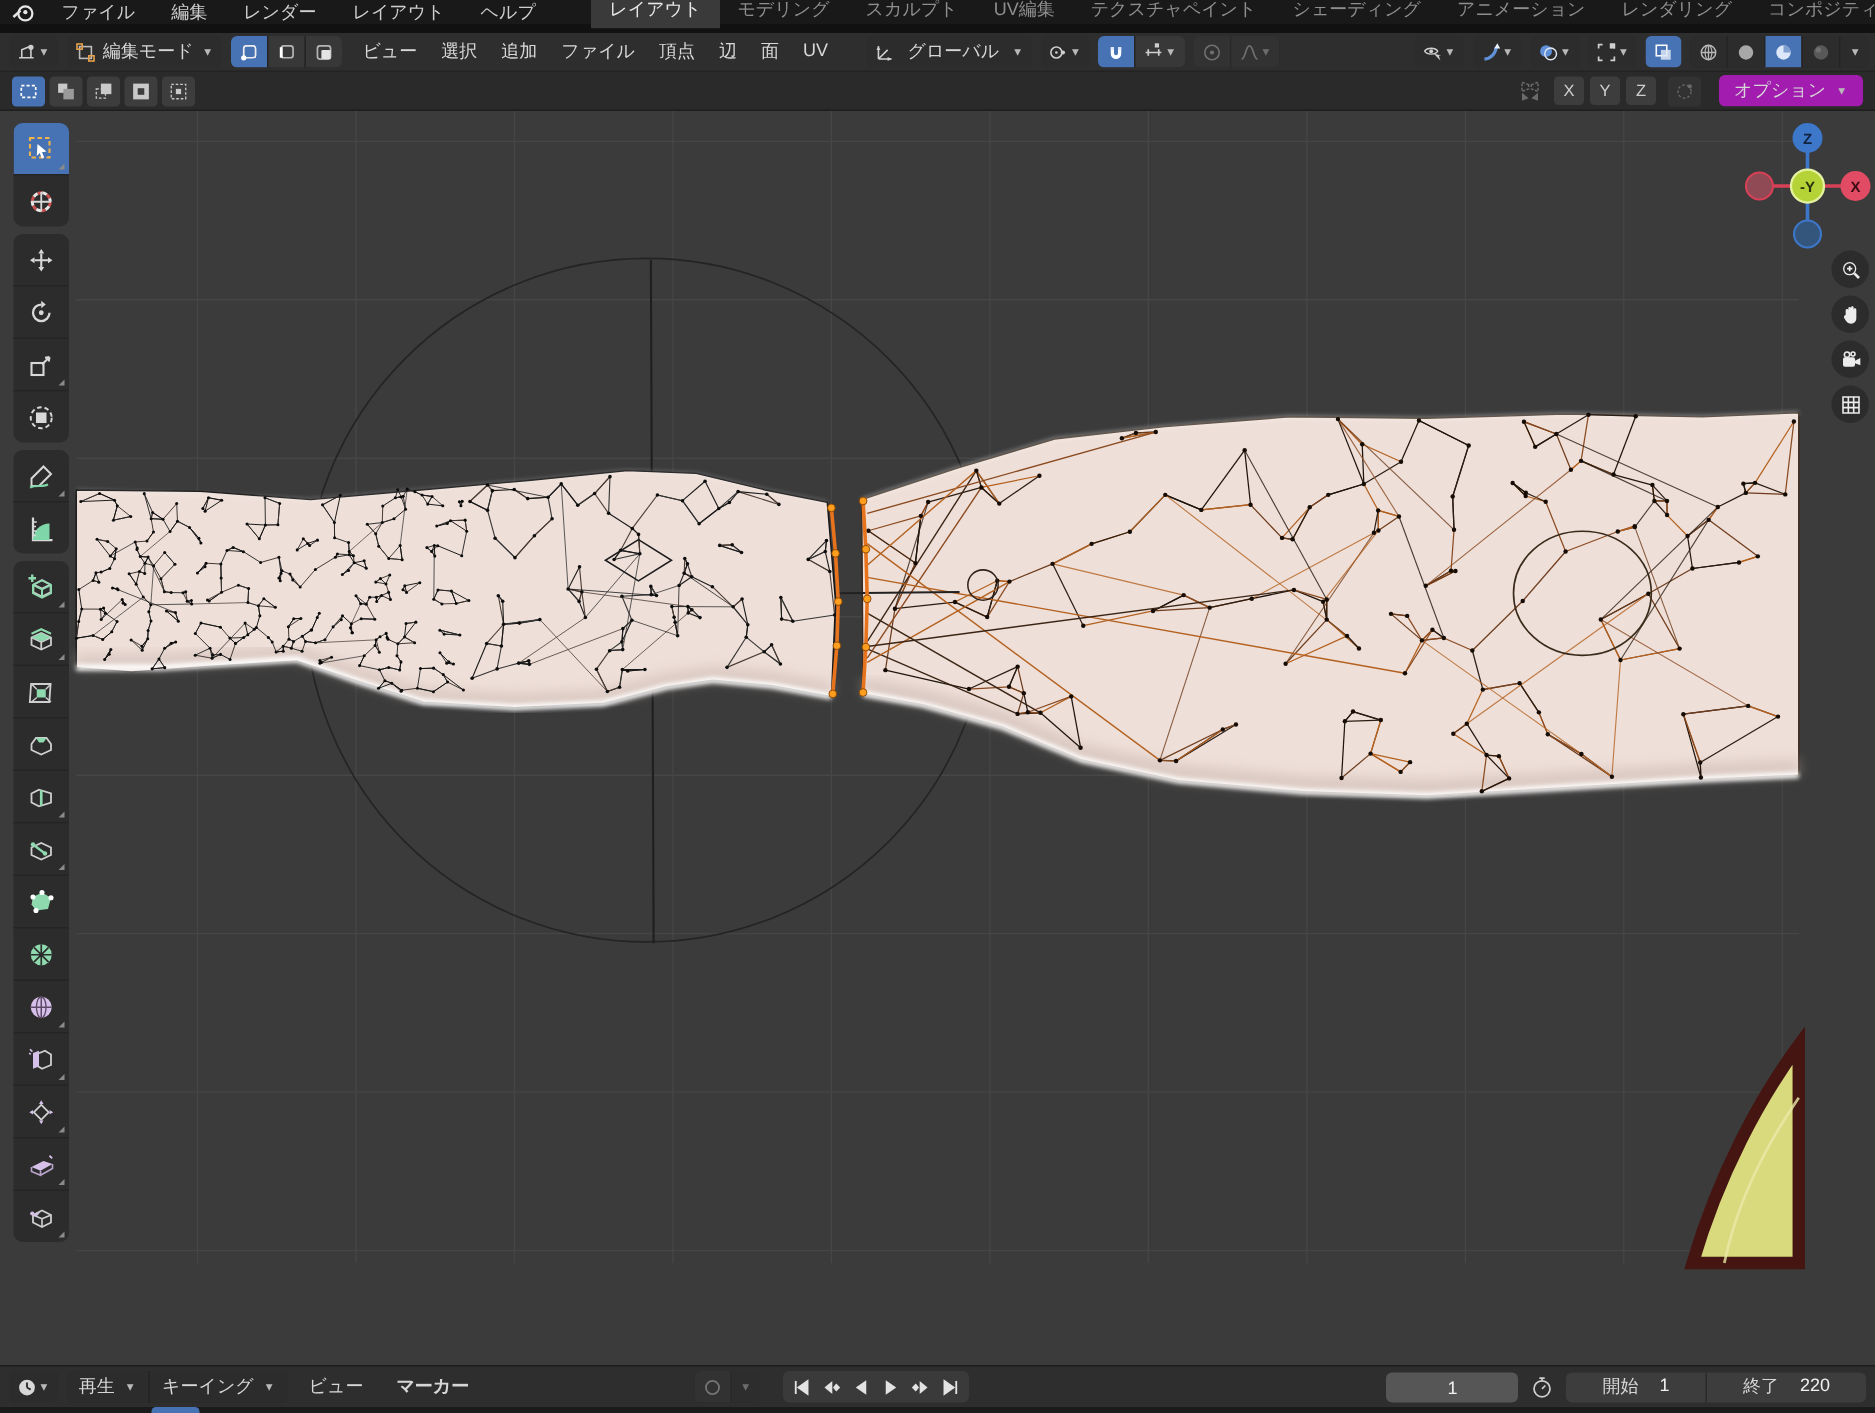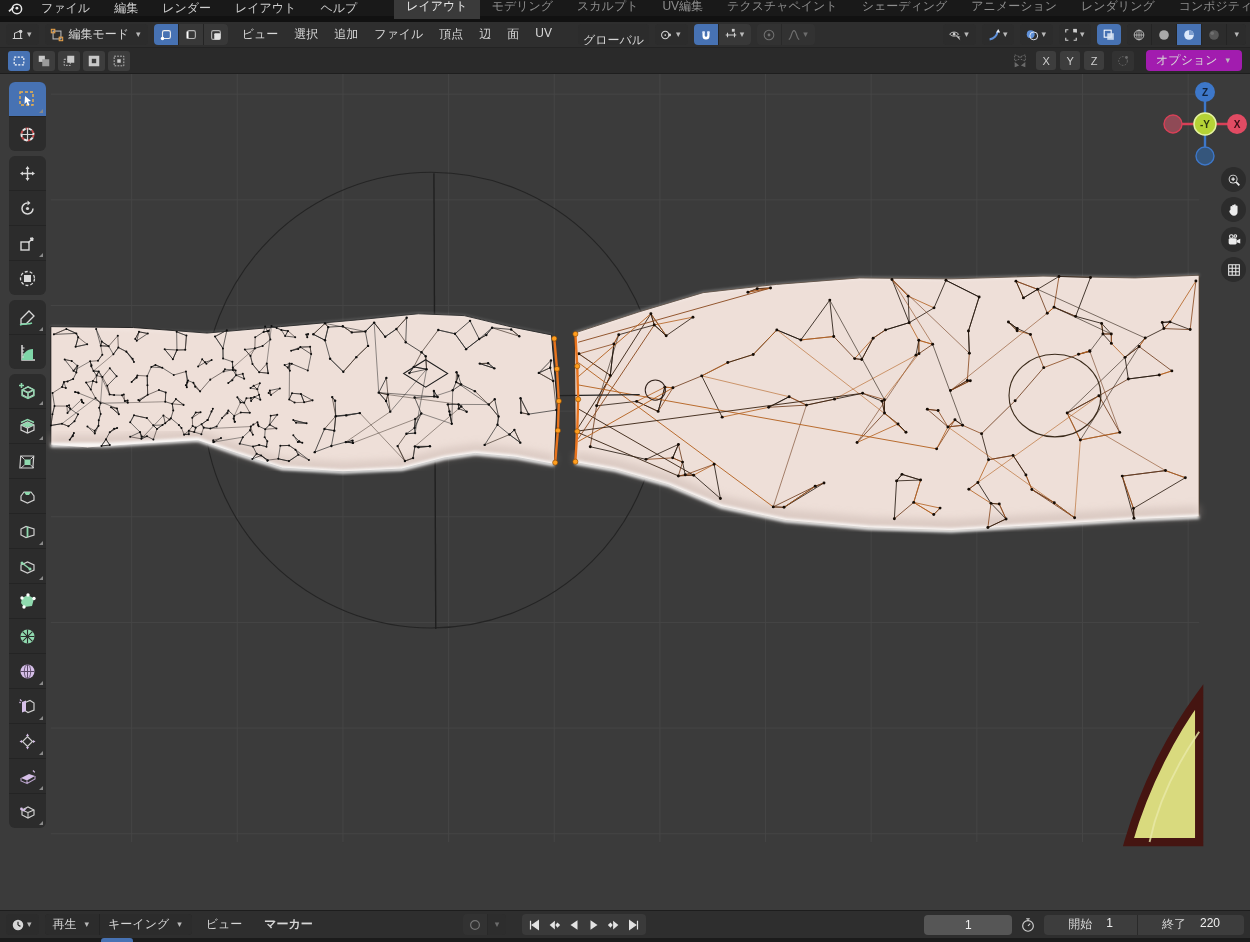--- a/index.html
+++ b/index.html
@@ -160,21 +160,21 @@
       <span class="mi">ファイル</span>
       <span class="mi">頂点</span>
       <span class="mi">辺</span>
       <span class="mi">面</span>
       <span class="mi">UV</span>
     </div>
 
   <div style="width:6px"></div>
 
   <div class="pill">
-    <span class="seg dark" style="gap:8px;flex-direction:column;">
+    <span class="seg dark" style="gap:8px;">
       <svg class="icon14" viewBox="0 0 16 16">
         <path d="M3,13 L13,13 M3,13 L3,3 M3,13 L10,6" stroke="#cfcfcf" stroke-width="1.2" fill="none"></path>
         <path d="M3,3 l-1.5,3 h3 Z M13,13 l-3,-1.5 v3 Z" fill="#cfcfcf"></path>
       </svg>
       <span>グローバル</span>
       <span class="chev">▾</span>
     </span>
   </div>
 
   <div class="pill">

